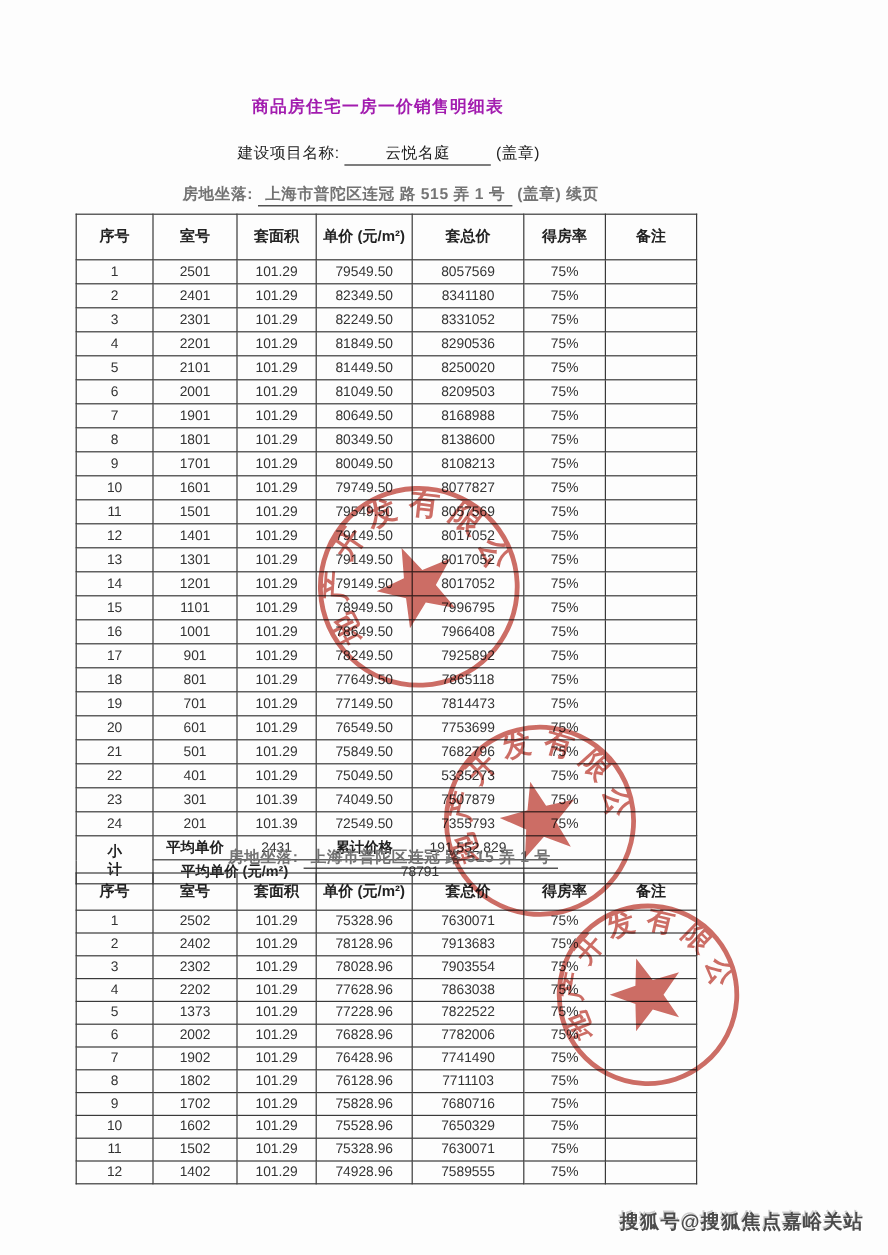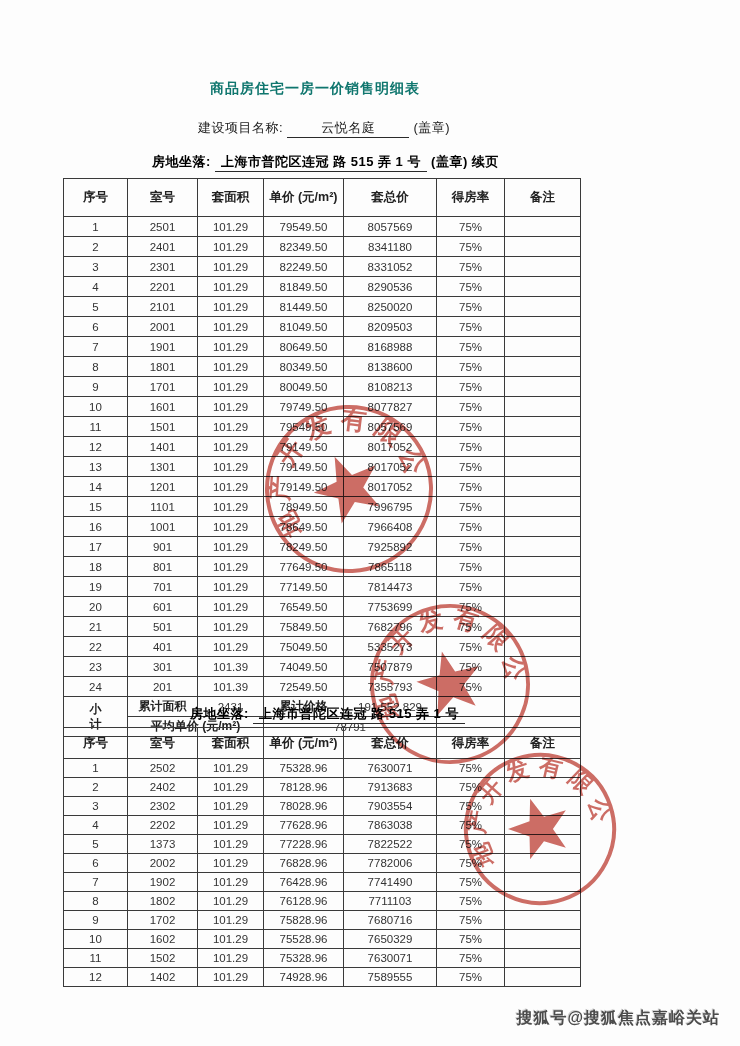--- a/index.html
+++ b/index.html
@@ -5,28 +5,28 @@
   html,body{margin:0;padding:0;}
   body{
     width:740px;height:1046px;position:relative;background:#ffffff;
     font-family:"Liberation Sans","DejaVu Sans",sans-serif;color:#2e2e2e;
     -webkit-font-smoothing:antialiased;
   }
   .page{position:absolute;inset:0;background:#fdfdfd;overflow:hidden;}
 
   .doc-title{
     position:absolute;left:210px;top:80px;
-    font-size:14px;font-weight:bold;letter-spacing:1px;color:#0f766e;
+    font-size:14px;font-weight:bold;letter-spacing:1px;color:#a21caf;
   }
   .project-line{
     position:absolute;left:198px;top:119px;
     font-size:13px;font-weight:normal;color:#222;letter-spacing:.5px;
   }
   .loc-line{
-    position:absolute;font-size:13px;font-weight:bold;color:#000000;letter-spacing:.5px;
+    position:absolute;font-size:13px;font-weight:bold;color:#737373;letter-spacing:.5px;
   }
   .loc-line-1{left:152px;top:153px;}
   .loc-line-2{left:190px;top:705px;}
   .uline{
     display:inline-block;border-bottom:1.6px solid #2a2a2a;
     padding:0 16px;text-align:center;min-width:90px;
   }
   .uline-loc{padding:0 6px;min-width:0;}
 
   table{border-collapse:collapse;table-layout:fixed;background:transparent;}
@@ -312,21 +312,21 @@
           <td>72549.50</td>
           <td>7355793</td>
           <td>75%</td>
           <td></td>
         </tr>
         <tr>
           <td class="sum-label" rowspan="2">
             <div>小</div>
             <div>计</div>
           </td>
-          <td class="bold">累计面积</td>
+          <td class="bold">平均单价</td>
           <td>2431</td>
           <td class="bold">累计价格</td>
           <td>191,552,829</td>
           <td></td>
           <td></td>
         </tr>
         <tr>
           <td class="bold" colspan="2">平均单价 (元/m²)</td>
           <td colspan="2">78791</td>
           <td></td>

